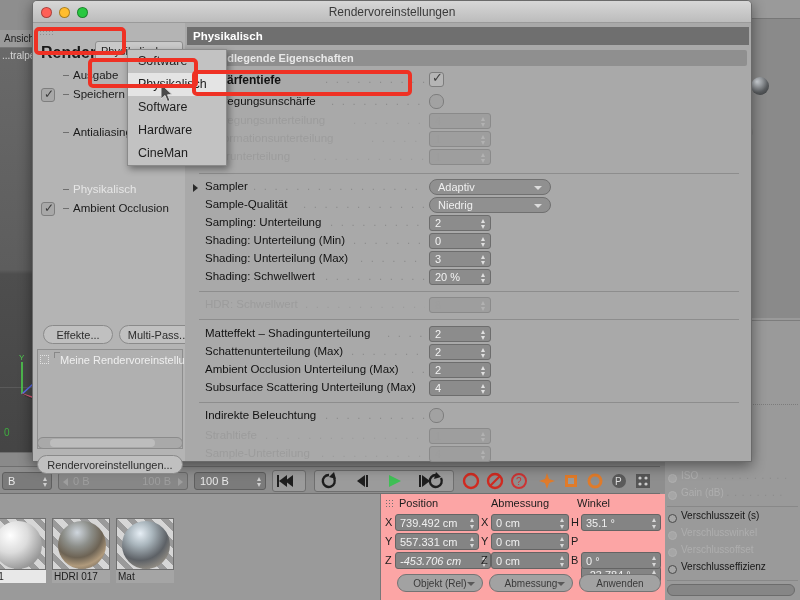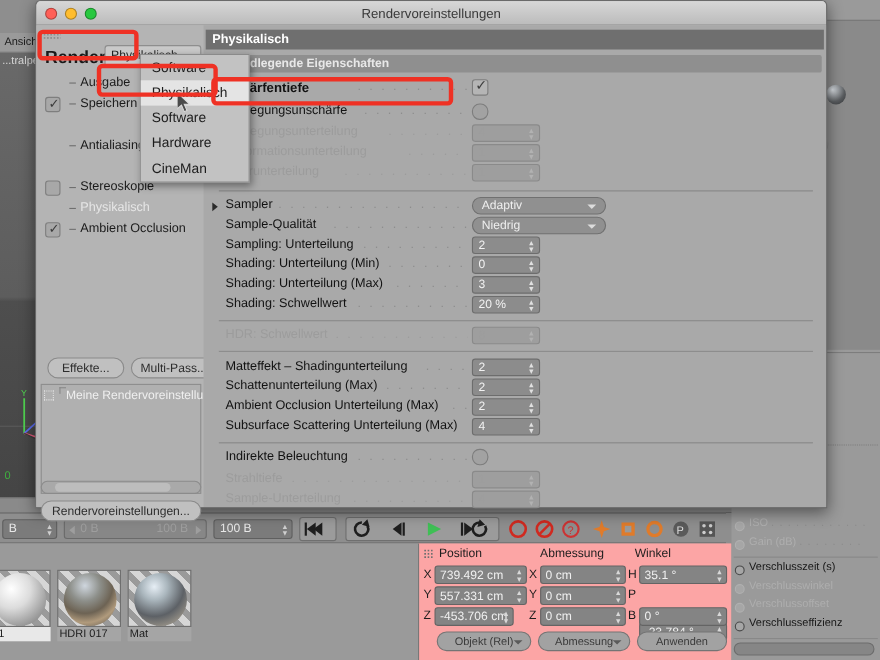--- a/index.html
+++ b/index.html
@@ -424,21 +424,21 @@
     <div class="cm-field" style="left:200px; top:20px; width:80px;"><span>35.1 °</span><span class="st"></span></div>
 
     <span class="cm-axis" style="left:4px; top:41px;">Y</span>
     <div class="cm-field" style="left:14px; top:39px; width:84px;"><span>557.331 cm</span><span class="st"></span></div>
     <span class="cm-axis" style="left:100px; top:41px;">Y</span>
     <div class="cm-field" style="left:110px; top:39px; width:78px;"><span>0 cm</span><span class="st"></span></div>
     <span class="cm-axis" style="left:190px; top:41px;">P</span>
     <div class="cm-field" style="left:200px; top:39px; width:80px;margin-top:33px;"><span>-23.784 °</span><span class="st"></span></div>
 
     <span class="cm-axis" style="left:4px; top:60px;">Z</span>
-    <div class="cm-field" style="left:14px; top:58px; width:72px;"><span>-453.706 cm</span><span class="st"></span></div>
+    <div class="cm-field" style="left:14px; top:58px; width:96px;font-style:italic;"><span>-453.706 cm</span><span class="st"></span></div>
     <span class="cm-axis" style="left:100px; top:60px;">Z</span>
     <div class="cm-field" style="left:110px; top:58px; width:78px;"><span>0 cm</span><span class="st"></span></div>
     <span class="cm-axis" style="left:190px; top:60px;">B</span>
     <div class="cm-field" style="left:200px; top:58px; width:80px;"><span>0 °</span><span class="st"></span></div>
 
     <div class="cm-btn" style="left:16px; top:80px; width:86px;">
       <span>Objekt (Rel)</span><span class="cv"></span>
     </div>
     <div class="cm-btn" style="left:108px; top:80px; width:84px;">
       <span>Abmessung</span><span class="cv"></span>
@@ -542,25 +542,20 @@
       </div>
       <div class="sb-item" style="top:63px;">
         <span class="sb-chk on"></span>
         <span class="sb-dash"></span>
         <span class="sb-txt">Speichern</span>
       </div>
       <div class="sb-item" style="top:101px;">
         <span class="sb-dash"></span>
         <span class="sb-txt">Antialiasing</span>
       </div>
-      <div class="sb-item" style="top:139px;">
-        <span class="sb-chk"></span>
-        <span class="sb-dash"></span>
-        <span class="sb-txt">Stereoskopie</span>
-      </div>
       <div class="sb-item" style="top:158px;">
         <span class="sb-dash"></span>
         <span class="sb-txt light">Physikalisch</span>
       </div>
       <div class="sb-item" style="top:177px;">
         <span class="sb-chk on"></span>
         <span class="sb-dash"></span>
         <span class="sb-txt">Ambient Occlusion</span>
       </div>
 

